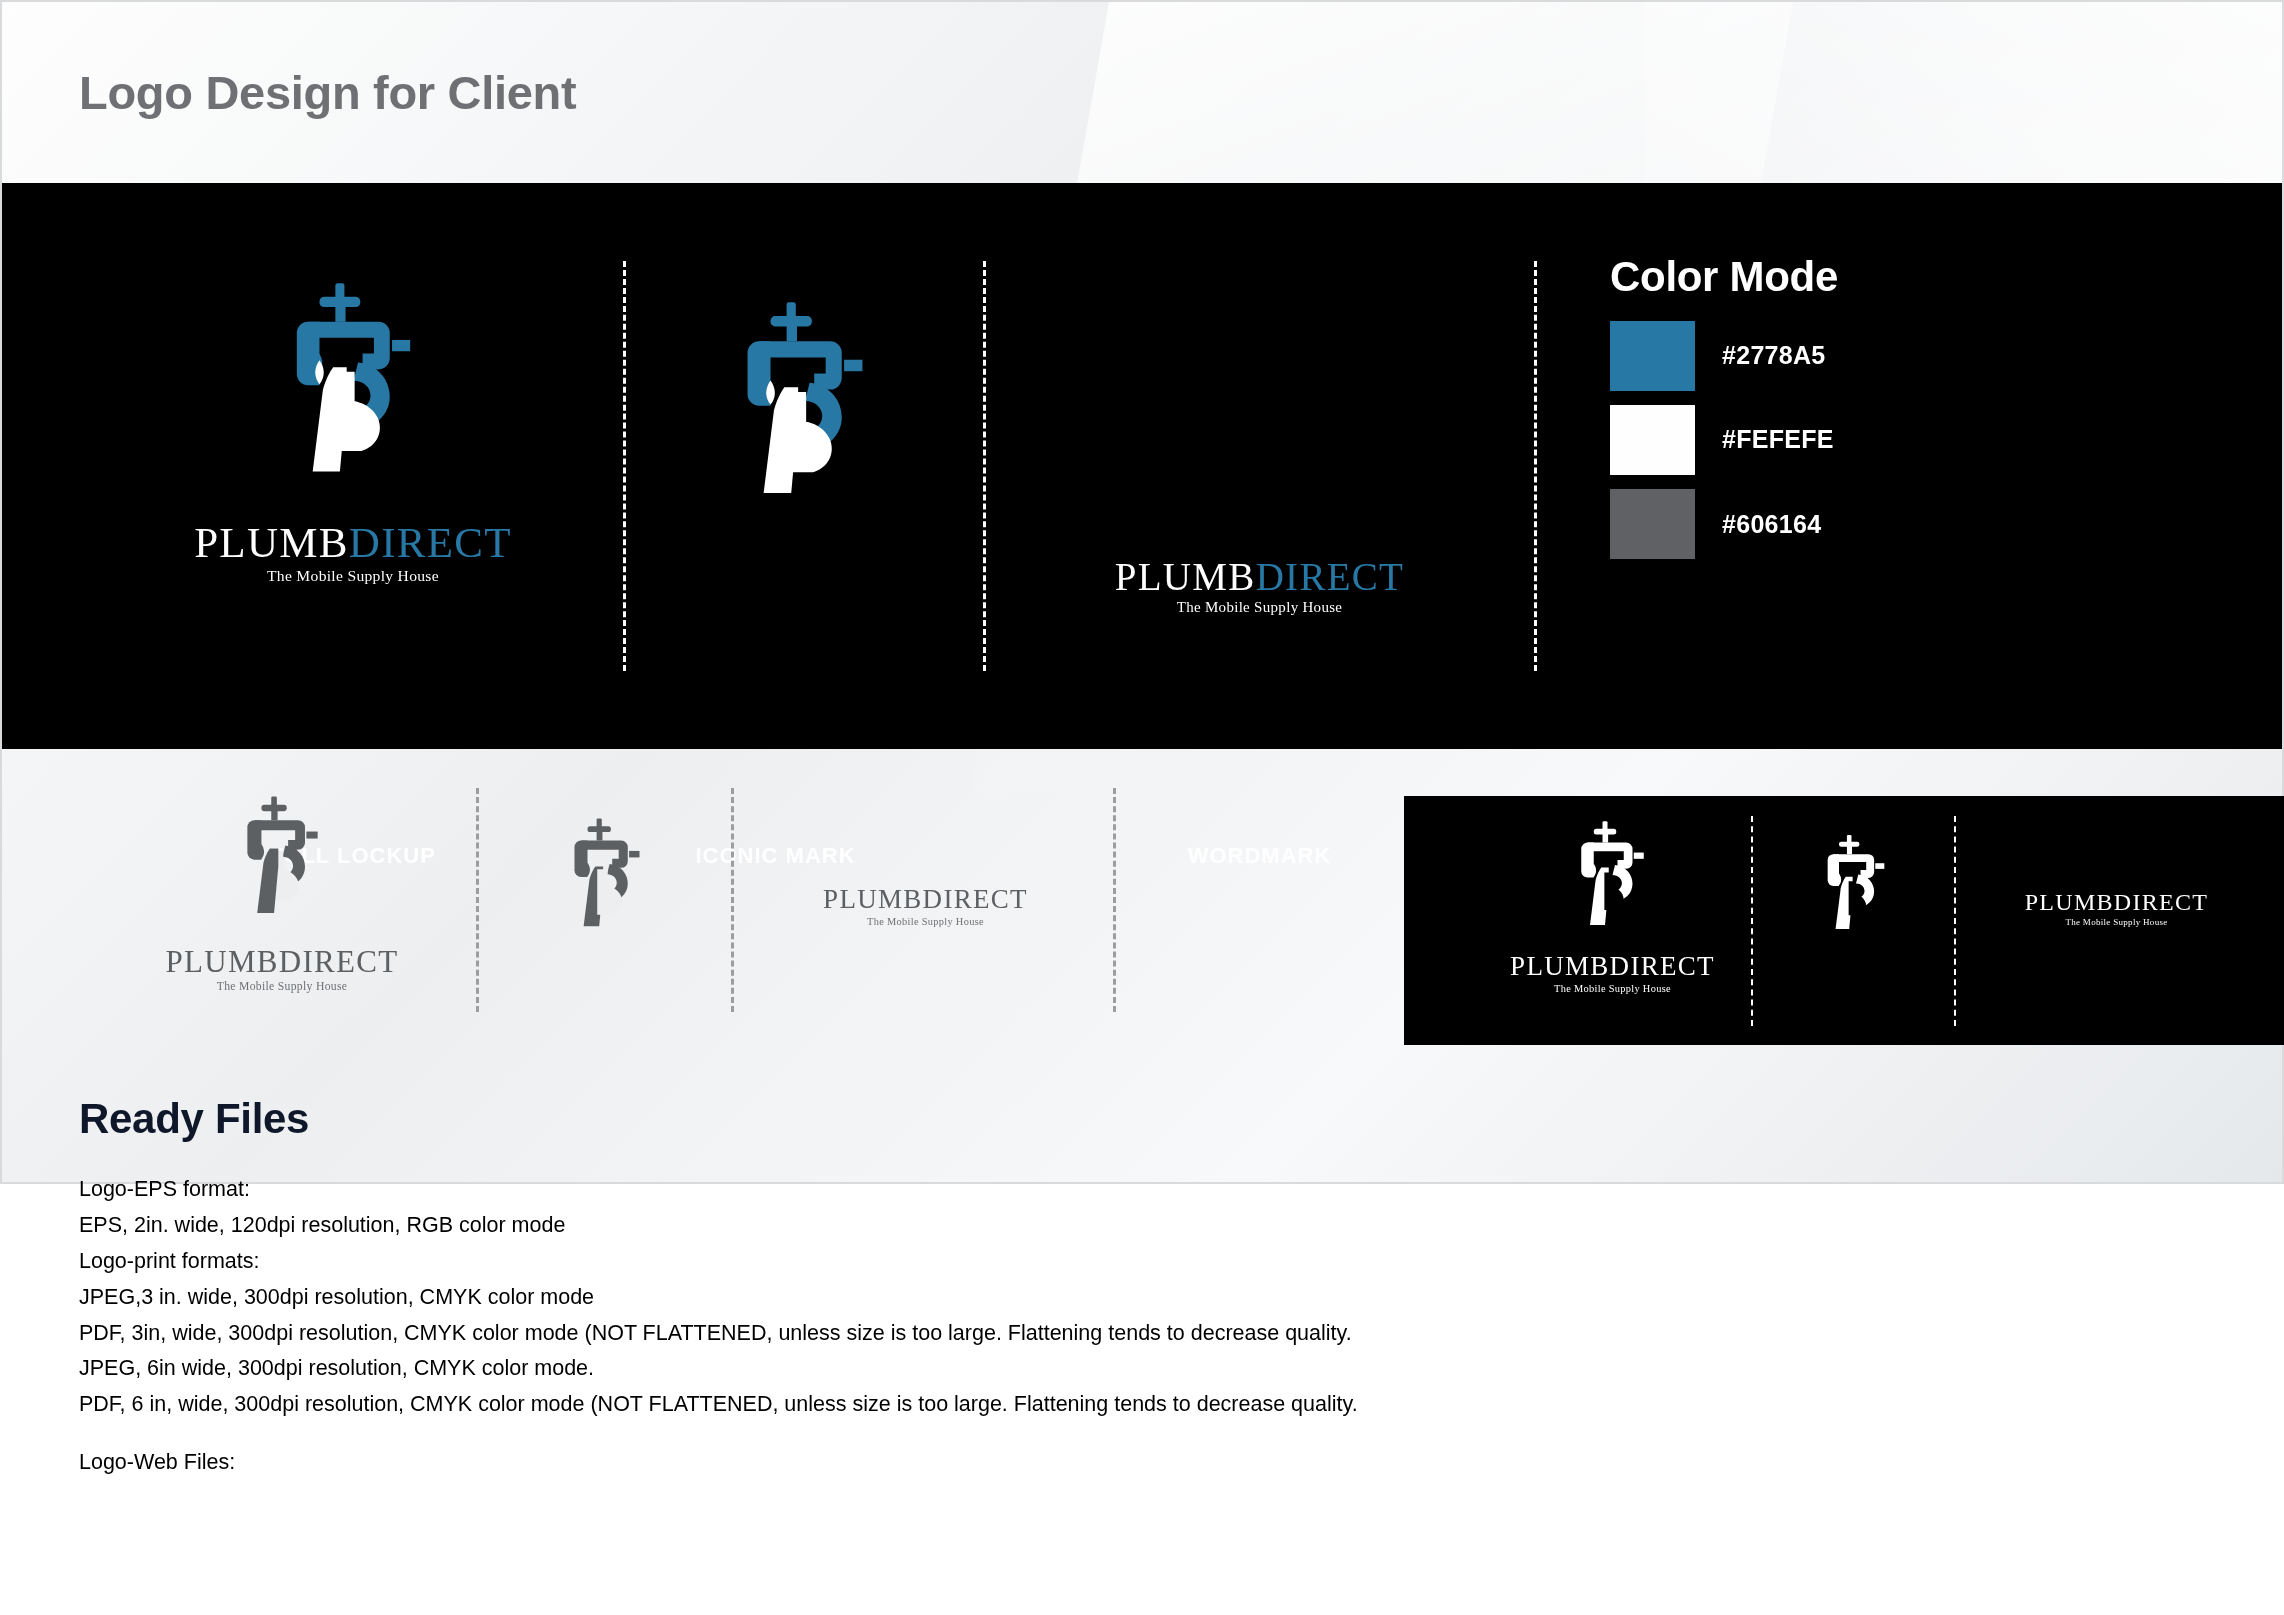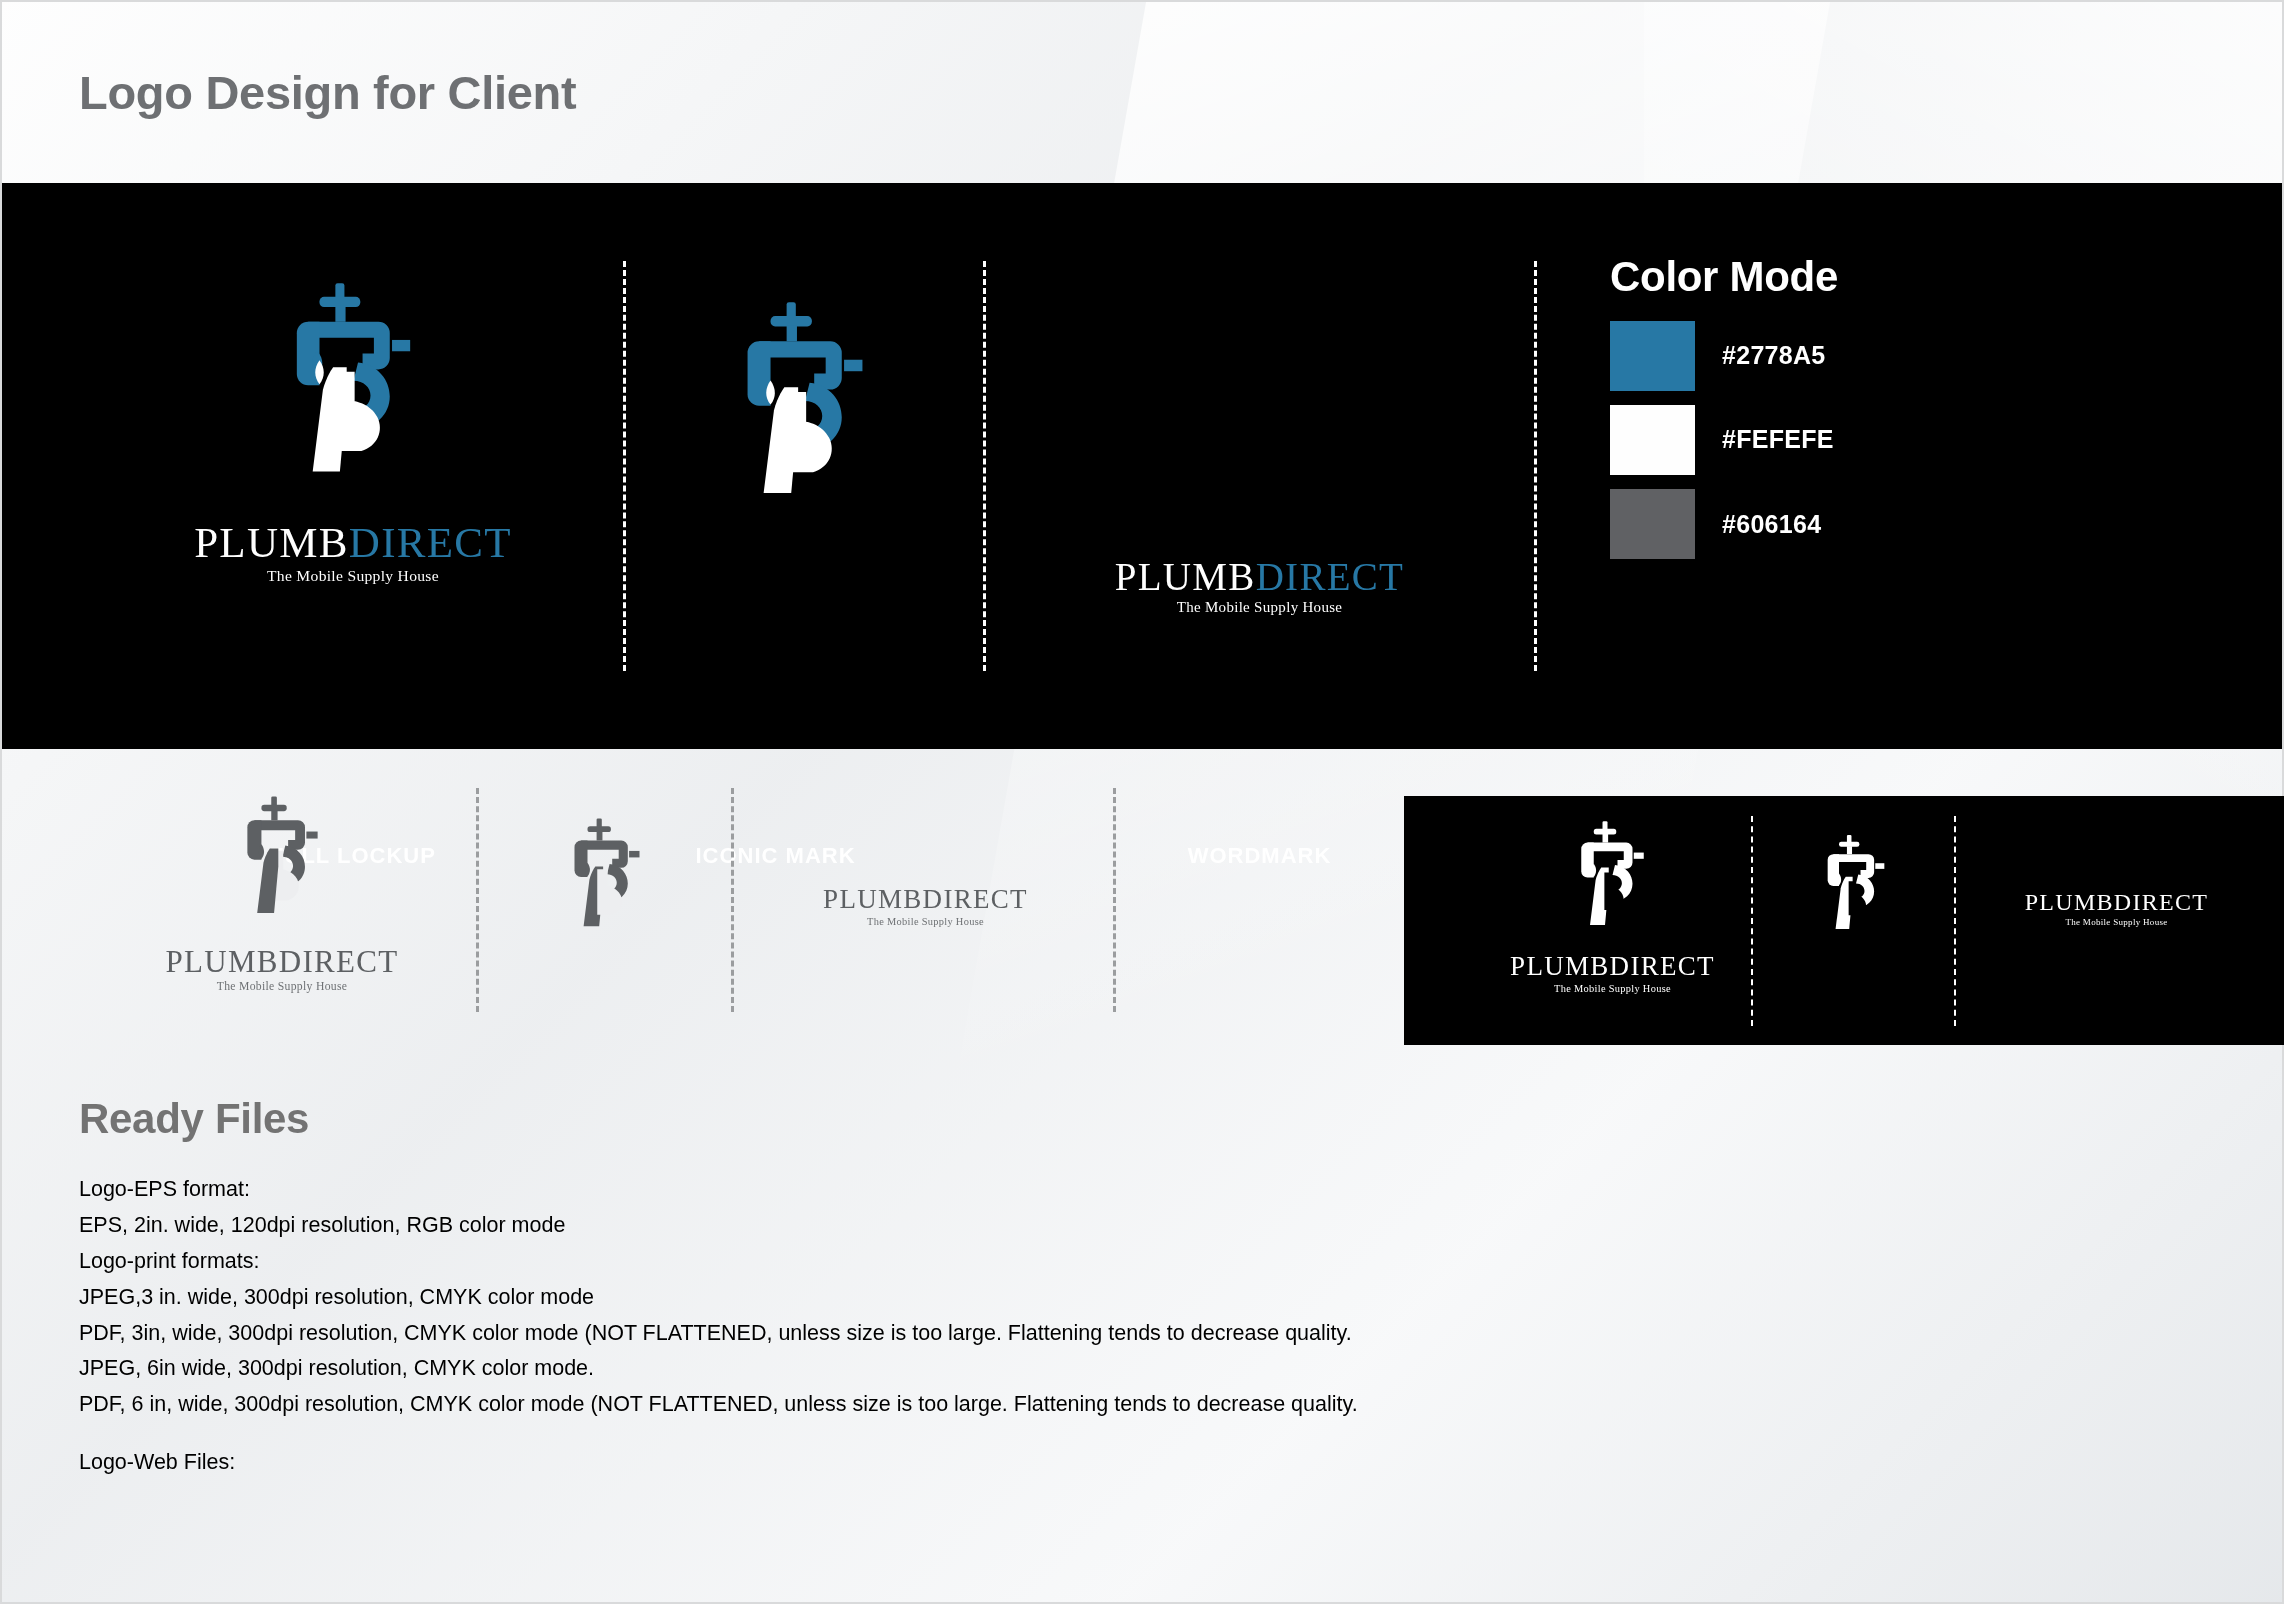--- a/index.html
+++ b/index.html
@@ -4,21 +4,21 @@
 <style>
   * { box-sizing: border-box; margin: 0; padding: 0; }
   html, body {
     width: 2284px; height: 1616px;
     background: #ffffff;
     font-family: "Liberation Sans", sans-serif;
     overflow: hidden;
   }
   .page {
     position: relative;
-    width: 2284px; height: 1604px;
+    width: 2284px; height: 1184px;
     background: #f2f3f4;
     border: 2.6px solid #d9dadb;
   }
   
   .bg-poly {
     position: absolute; inset: 0;
     background:
       linear-gradient(135deg, rgba(255,255,255,0.9) 0%, rgba(236,238,240,0.9) 40%, rgba(248,249,250,0.95) 70%, rgba(228,231,234,0.9) 100%);
     pointer-events: none;
   }
@@ -142,21 +142,21 @@
 
   
   .ready {
     position: absolute;
     left: 77px; top: 1093px;
     width: 2082px;
   }
   .ready h2 {
     font-size: 42px;
     font-weight: bold;
-    color: #737373;
+    color: #0f172a;
     margin-bottom: 29px;
     letter-spacing: -0.3px;
   }
   .ready p {
     font-size: 21.5px;
     color: #000000;
     line-height: 1.67;
     font-family: "Liberation Sans", sans-serif;
   }
   .ready .gap { height: 22px; }

